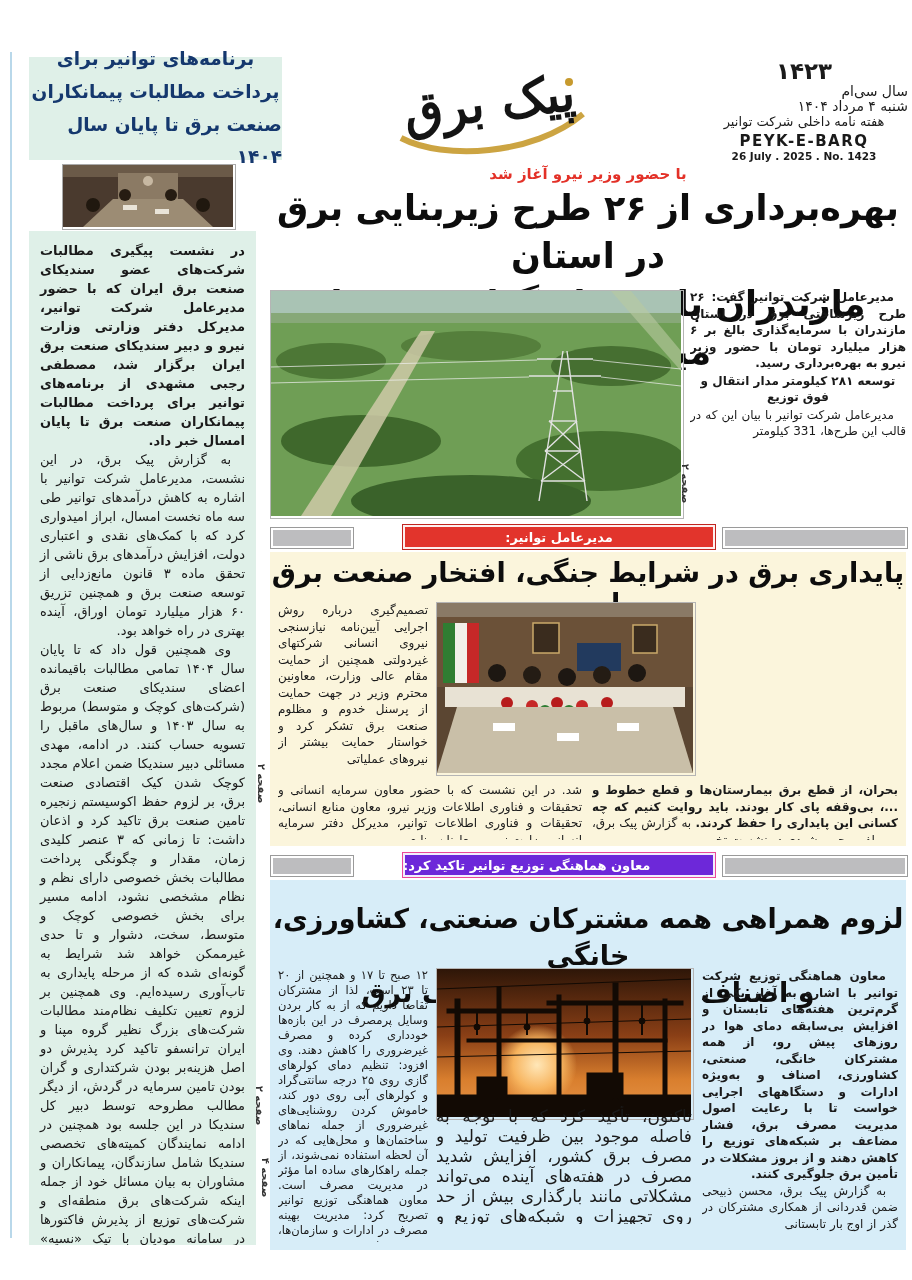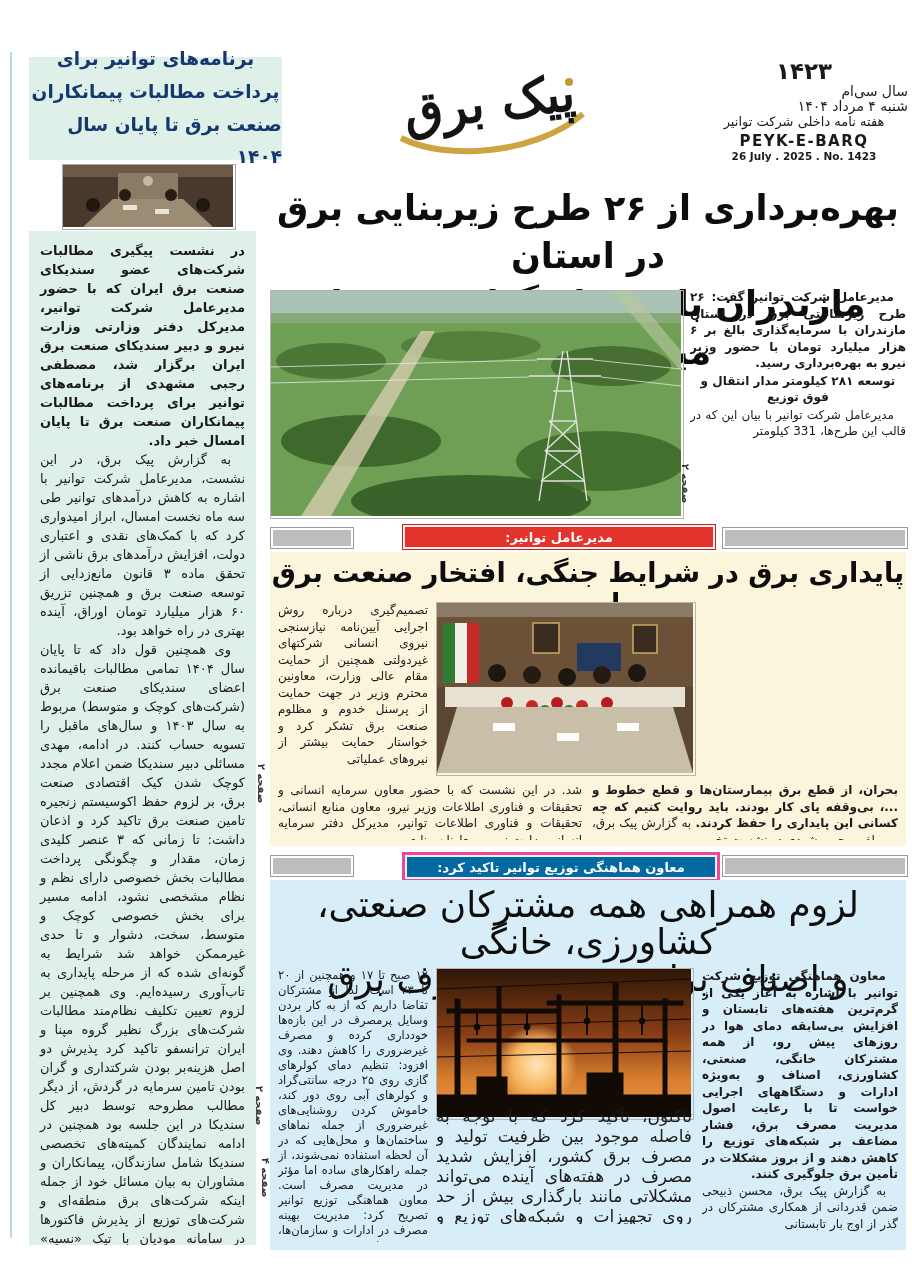--- a/index.html
+++ b/index.html
@@ -34,33 +34,33 @@
   .photo1{left:270px;top:290px;width:412px;height:227px;border:1px solid #b5b5b5;}
   .col1{left:690px;top:289px;width:216px;height:233px;font-size:12px;line-height:16.5px;overflow:hidden;}
   .col1 p{margin:0;text-indent:12px;}
   .col1 .b{font-weight:bold;}
   .col1 .subhead{font-weight:bold;text-align:center;text-indent:0;margin:1px 0;}
   
   .bar{background:#bdbdbf;border:1px solid #9a9a9a;box-shadow:inset 0 0 0 2px #ffffff;height:20px;}
   .kickerbox{height:24px;display:flex;align-items:center;justify-content:center;
      color:#fff;font-weight:bold;font-size:13px;direction:rtl;box-shadow:inset 0 0 0 2px rgba(255,255,255,.92);}
   .redbox{background:#e2342c;border:1px solid #c02520;}
-  .navybox{background:#0369a1;border:3px solid #ec4899;}
+  .navybox{background:#6d28d9;border:1px solid #ec4899;justify-content:flex-end;}
   
   .sec2{left:270px;top:552px;width:636px;height:294px;background:#fbf5dc;}
   .h2line{position:absolute;left:0;top:5px;width:100%;text-align:center;font-weight:900;font-size:27px;direction:rtl;color:#0d0d0d;}
   .s2-left{position:absolute;left:8px;top:50px;width:150px;height:174px;font-size:12px;line-height:16.5px;direction:rtl;text-align:justify;overflow:hidden;}
   .s2-photo{position:absolute;left:166px;top:50px;width:258px;height:172px;border:1px solid #b5b5b5;}
   .s2-right{position:absolute;left:432px;top:50px;width:196px;height:174px;font-size:12px;line-height:16.5px;direction:rtl;text-align:justify;overflow:hidden;}
   .s2-bl{position:absolute;left:8px;top:230px;width:304px;height:58px;font-size:12px;line-height:16.5px;direction:rtl;text-align:justify;overflow:hidden;}
   .s2-br{position:absolute;left:322px;top:230px;width:306px;height:58px;font-size:12px;line-height:16.5px;direction:rtl;text-align:justify;overflow:hidden;}
   .bold{font-weight:bold;}
   
   .sec3{left:270px;top:880px;width:636px;height:370px;background:#d7edf8;}
-  .h3wrap{position:absolute;left:0;top:6px;width:100%;text-align:center;font-weight:400;font-size:36px;line-height:37px;direction:rtl;color:#0d0d0d;}
+  .h3wrap{position:absolute;left:0;top:20px;width:100%;text-align:center;font-weight:700;font-size:27px;line-height:37px;direction:rtl;color:#0d0d0d;}
   .s3-left{position:absolute;left:8px;top:88px;width:150px;height:274px;font-size:11.5px;line-height:15px;direction:rtl;text-align:justify;overflow:hidden;}
   .s3-photo{position:absolute;left:166px;top:88px;width:256px;height:150px;border:1px solid #b5b5b5;}
   .s3-mid{position:absolute;left:166px;top:226px;width:256px;height:118px;font-size:17px;line-height:20px;direction:rtl;text-align:justify;overflow:hidden;}
   .s3-right{position:absolute;left:432px;top:88px;width:196px;height:274px;font-size:12px;line-height:16.5px;direction:rtl;text-align:justify;overflow:hidden;}
   .s3-right p,.s3-left p,.s3-mid p{margin:0;text-indent:12px;}
   svg{display:block;}
 </style>
 </head>
 <body>
 
@@ -108,20 +108,21 @@
   </div>
 
   <div class="abs sb-text rtl">
     <p class="lead">در نشست پیگیری مطالبات شرکت‌های عضو سندیکای صنعت برق ایران که با حضور مدیرعامل شرکت توانیر، مدیرکل دفتر وزارتی وزارت نیرو و دبیر سندیکای صنعت برق ایران برگزار شد، مصطفی رجبی مشهدی از برنامه‌های توانیر برای پرداخت مطالبات پیمانکاران صنعت برق تا پایان امسال خبر داد.</p>
     <p>به گزارش پیک برق، در این نشست، مدیرعامل شرکت توانیر با اشاره به کاهش درآمدهای توانیر طی سه ماه نخست امسال، ابراز امیدواری کرد که با کمک‌های نقدی و اعتباری دولت، افزایش درآمدهای برق ناشی از تحقق ماده ۳ قانون مانع‌زدایی از توسعه صنعت برق و همچنین تزریق ۶۰ هزار میلیارد تومان اوراق، آینده بهتری در راه خواهد بود.</p>
     <p>وی همچنین قول داد که تا پایان سال ۱۴۰۴ تمامی مطالبات باقیمانده اعضای سندیکای صنعت برق (شرکت‌های کوچک و متوسط) مربوط به سال ۱۴۰۳ و سال‌های ماقبل را تسویه حساب کنند. در ادامه، مهدی مسائلی دبیر سندیکا ضمن اعلام مجدد کوچک شدن کیک اقتصادی صنعت برق، بر لزوم حفظ اکوسیستم زنجیره تامین صنعت برق تاکید کرد و اذعان داشت: تا زمانی که ۳ عنصر کلیدی زمان، مقدار و چگونگی پرداخت مطالبات بخش خصوصی دارای نظم و نظام مشخصی نشود، ادامه مسیر برای بخش خصوصی کوچک و متوسط، سخت، دشوار و تا حدی غیرممکن خواهد شد شرایط به گونه‌ای شده که از مرحله پایداری به تاب‌آوری رسیده‌ایم. وی همچنین بر لزوم تعیین تکلیف نظام‌مند مطالبات شرکت‌های بزرگ نظیر گروه مپنا و ایران ترانسفو تاکید کرد پذیرش دو اصل هزینه‌بر بودن شرکتداری و گران بودن تامین سرمایه در گردش، از دیگر مطالب مطروحه توسط دبیر کل سندیکا در این جلسه بود همچنین در ادامه نمایندگان کمیته‌های تخصصی سندیکا شامل سازندگان، پیمانکاران و مشاوران به بیان مسائل خود از جمله اینکه شرکت‌های برق منطقه‌ای و شرکت‌های توزیع از پذیرش فاکتورها در سامانه مودیان با تیک «نسیه» خودداری می‌کنند، پرداختند که در این زمینه مقرر شد جلسه مشترکی بین توانیر و سندیکا با سازمان امور مالیاتی کل کشور برگزار شود. در بخش دیگری از این جلسه، نمایندگان معاونت هماهنگی توزیع و معاونت برنامه‌ریزی شرکت توانیر در خصوص موارد مبتلا سخن گفتند و در پایان ماشاالله تابع جماعت مدیرکل دفتر وزارتی ضمن تاکید بر حفظ فعالان بخش خصوصی از شرکت توانیر خواست تا مطالبات بخش خصوصی را تادیه کند.</p>
 
   </div>
   <div class="abs pageref" style="left:238px;top:1100px;">صفحه ۲</div>
 
+  <div class="abs kicker1">با حضور وزیر نیرو آغاز شد</div>
   <div class="abs headline1">
     <div>بهره‌برداری از ۲۶ طرح زیربنایی برق در استان</div>
     <div>مازندران با سرمایه‌گذاری ۶ هزار میلیارد تومانی</div>
   </div>
 
   <div class="abs photo1">
     <svg width="410" height="225" viewBox="0 0 410 225">
       <rect width="410" height="225" fill="#6f9e55"></rect>
       <rect width="410" height="26" fill="#a9c3b4"></rect>
       <rect y="22" width="410" height="10" fill="#87a878"></rect>

